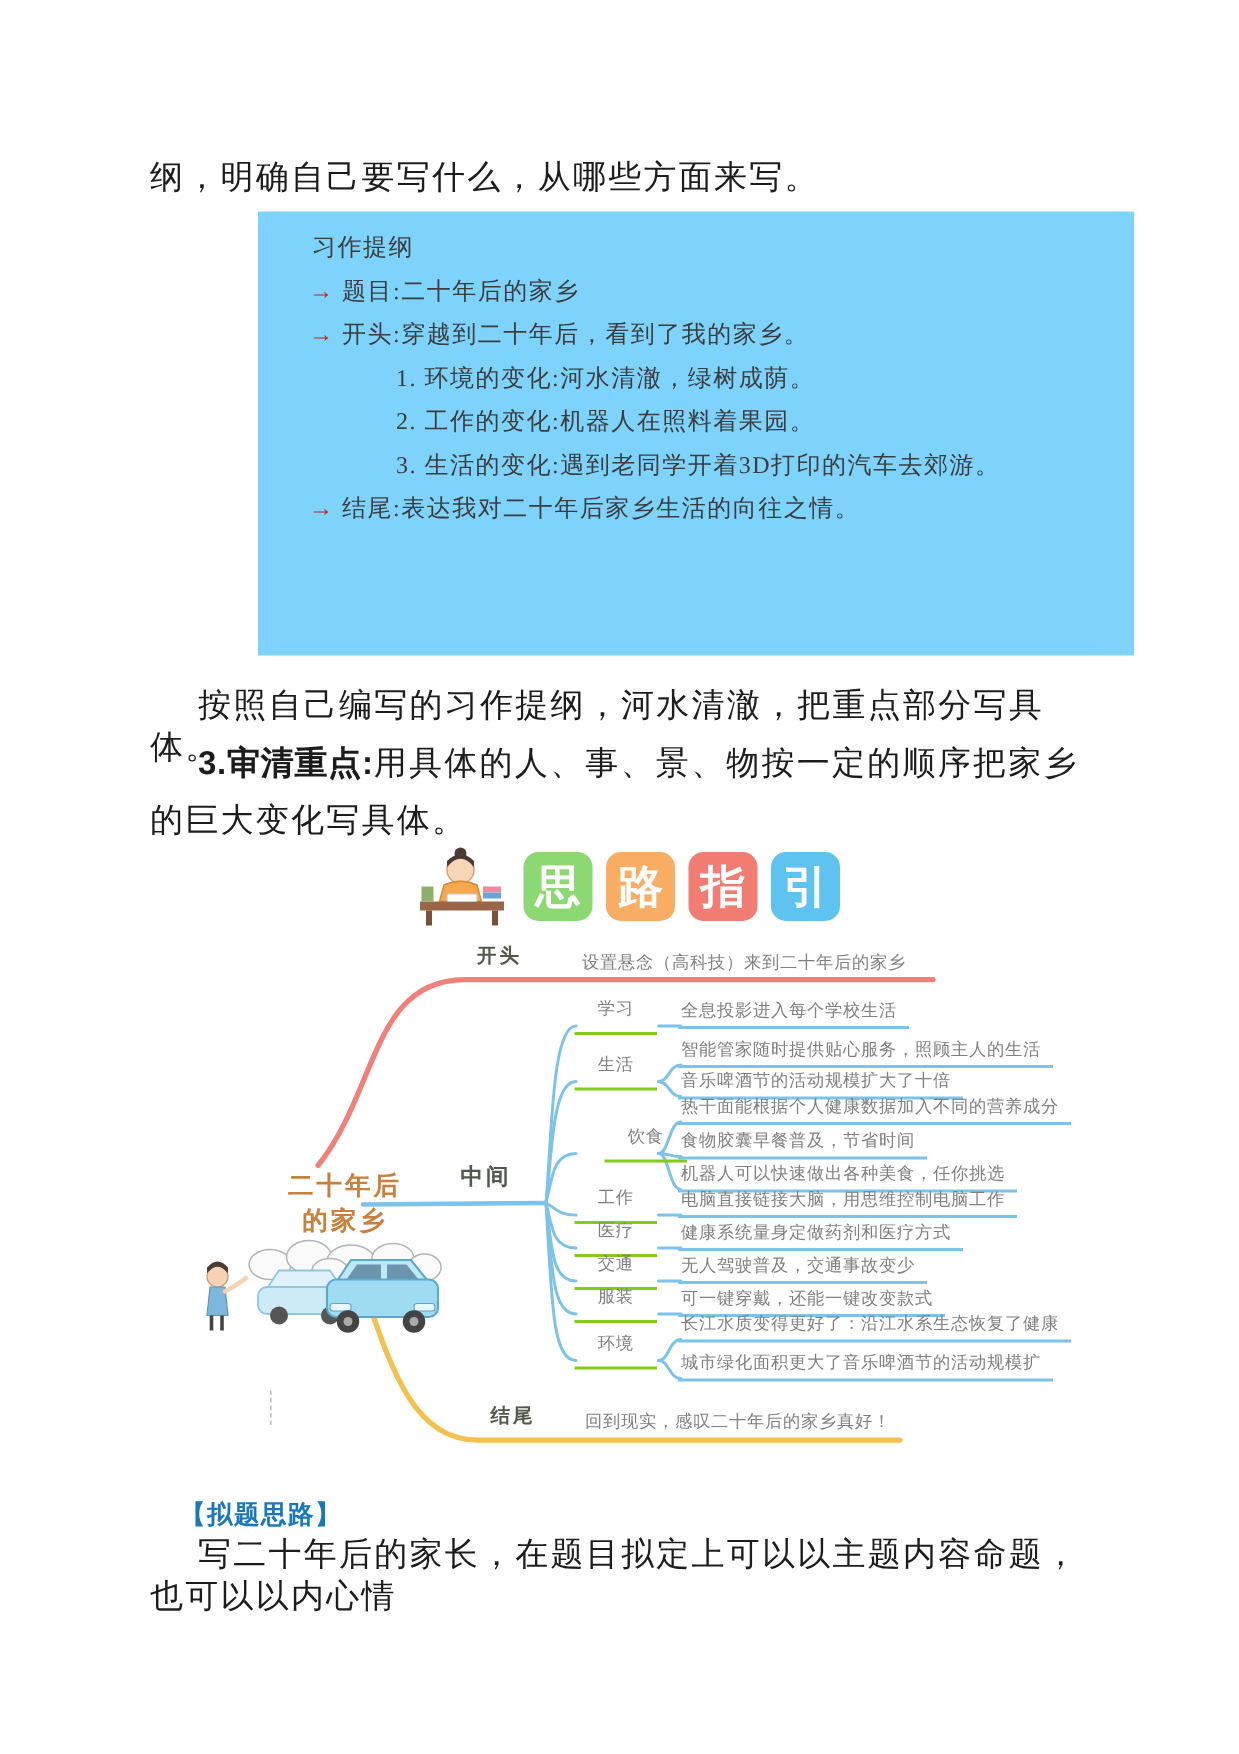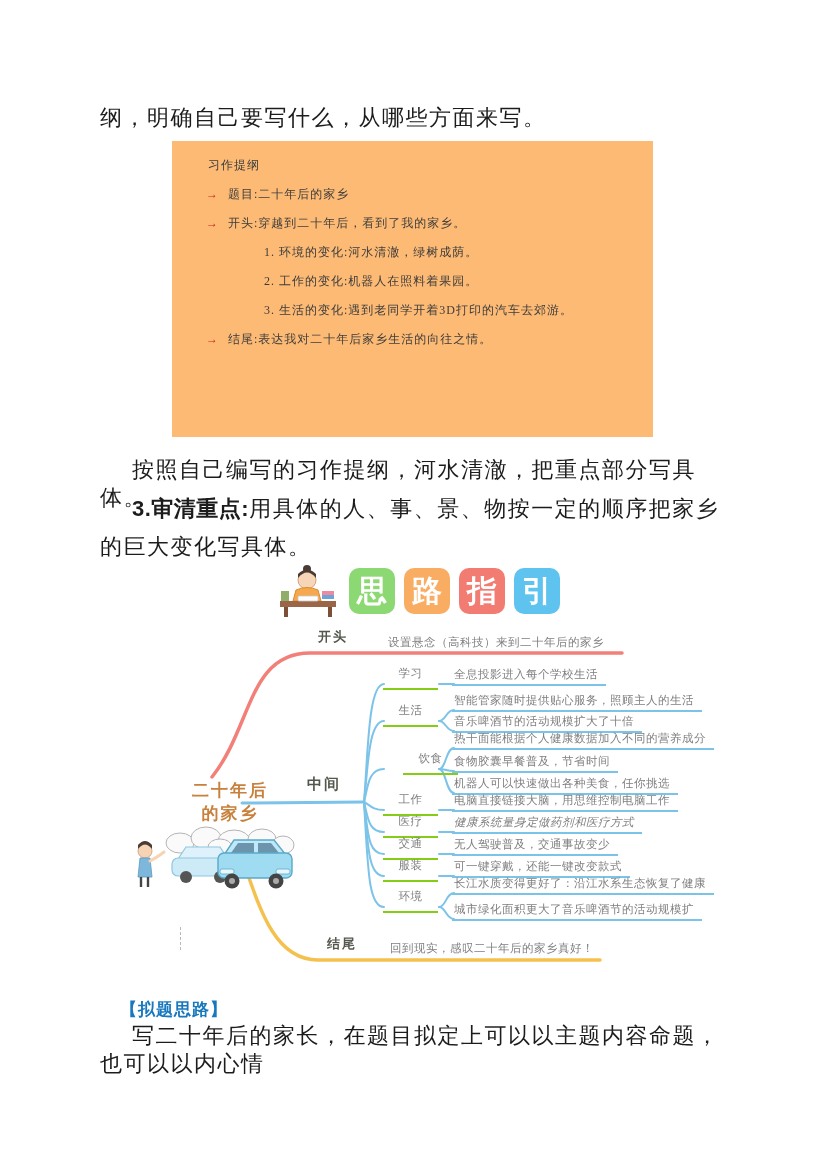--- a/index.html
+++ b/index.html
@@ -7,23 +7,23 @@
     width:826px;height:1169px;position:relative;background:#ffffff;
     font-family:"Liberation Serif","DejaVu Serif",serif;
     color:#222;overflow:hidden;
   }
   .abs{position:absolute;}
   .body-text{font-size:22px;letter-spacing:1.5px;line-height:28px;color:#1c1c1c;}
   .indent{text-indent:32px;}
 
   
   .outline-box{
-    left:172px;top:141px;width:481px;height:296px;
-    background:#fdba74;box-sizing:border-box;padding-top:10px;
-    font-size:12px;letter-spacing:1px;color:#3c3c3c;
+    left:172px;top:141px;width:584px;height:296px;
+    background:#7dd3fc;box-sizing:border-box;padding-top:10px;
+    font-size:16px;letter-spacing:1px;color:#3c3c3c;
   }
   .outline-box .row{line-height:29px;padding-left:34px;white-space:nowrap;}
   .outline-box .row.title{padding-left:36px;}
   .outline-box .row.mid{padding-left:92px;}
   .outline-box .arrow{color:#cc1f1f;display:inline-block;width:22px;font-family:"Liberation Sans",sans-serif;}
 
   
   .mindmap{left:0;top:555px;width:826px;height:430px;}
   .mindmap svg.lines{position:absolute;left:0;top:0;}
   .mm-header{left:276px;top:8px;display:flex;align-items:center;gap:9px;}
@@ -199,21 +199,21 @@
   <div class="abs free-text branch-label" style="left:383px;top:303px;">服装</div>
   <div class="abs free-text branch-label" style="left:383px;top:334px;">环境</div>
 
   <div class="abs branch-item" style="left:452px;top:112px;">全息投影进入每个学校生活</div>
   <div class="abs branch-item" style="left:452px;top:138px;">智能管家随时提供贴心服务，照顾主人的生活</div>
   <div class="abs branch-item" style="left:452px;top:159px;">音乐啤酒节的活动规模扩大了十倍</div>
   <div class="abs branch-item" style="left:452px;top:176px;">热干面能根据个人健康数据加入不同的营养成分</div>
   <div class="abs branch-item" style="left:452px;top:199px;">食物胶囊早餐普及，节省时间</div>
   <div class="abs branch-item" style="left:452px;top:221px;">机器人可以快速做出各种美食，任你挑选</div>
   <div class="abs branch-item" style="left:452px;top:238px;">电脑直接链接大脑，用思维控制电脑工作</div>
-  <div class="abs branch-item" style="left:452px;top:260px;font-style:italic;">健康系统量身定做药剂和医疗方式</div>
+  <div class="abs branch-item" style="left:452px;top:260px;">健康系统量身定做药剂和医疗方式</div>
   <div class="abs branch-item" style="left:452px;top:282px;">无人驾驶普及，交通事故变少</div>
   <div class="abs branch-item" style="left:452px;top:304px;">可一键穿戴，还能一键改变款式</div>
   <div class="abs branch-item" style="left:452px;top:321px;">长江水质变得更好了：沿江水系生态恢复了健康</div>
   <div class="abs branch-item" style="left:452px;top:347px;">城市绿化面积更大了音乐啤酒节的活动规模扩</div>
 
   <div class="abs mm-label" style="left:327px;top:380px;">结尾</div>
   <div class="abs free-text" style="left:390px;top:386px;">回到现实，感叹二十年后的家乡真好！</div>
 
   <div class="abs stray-mark"></div>
 </div>

